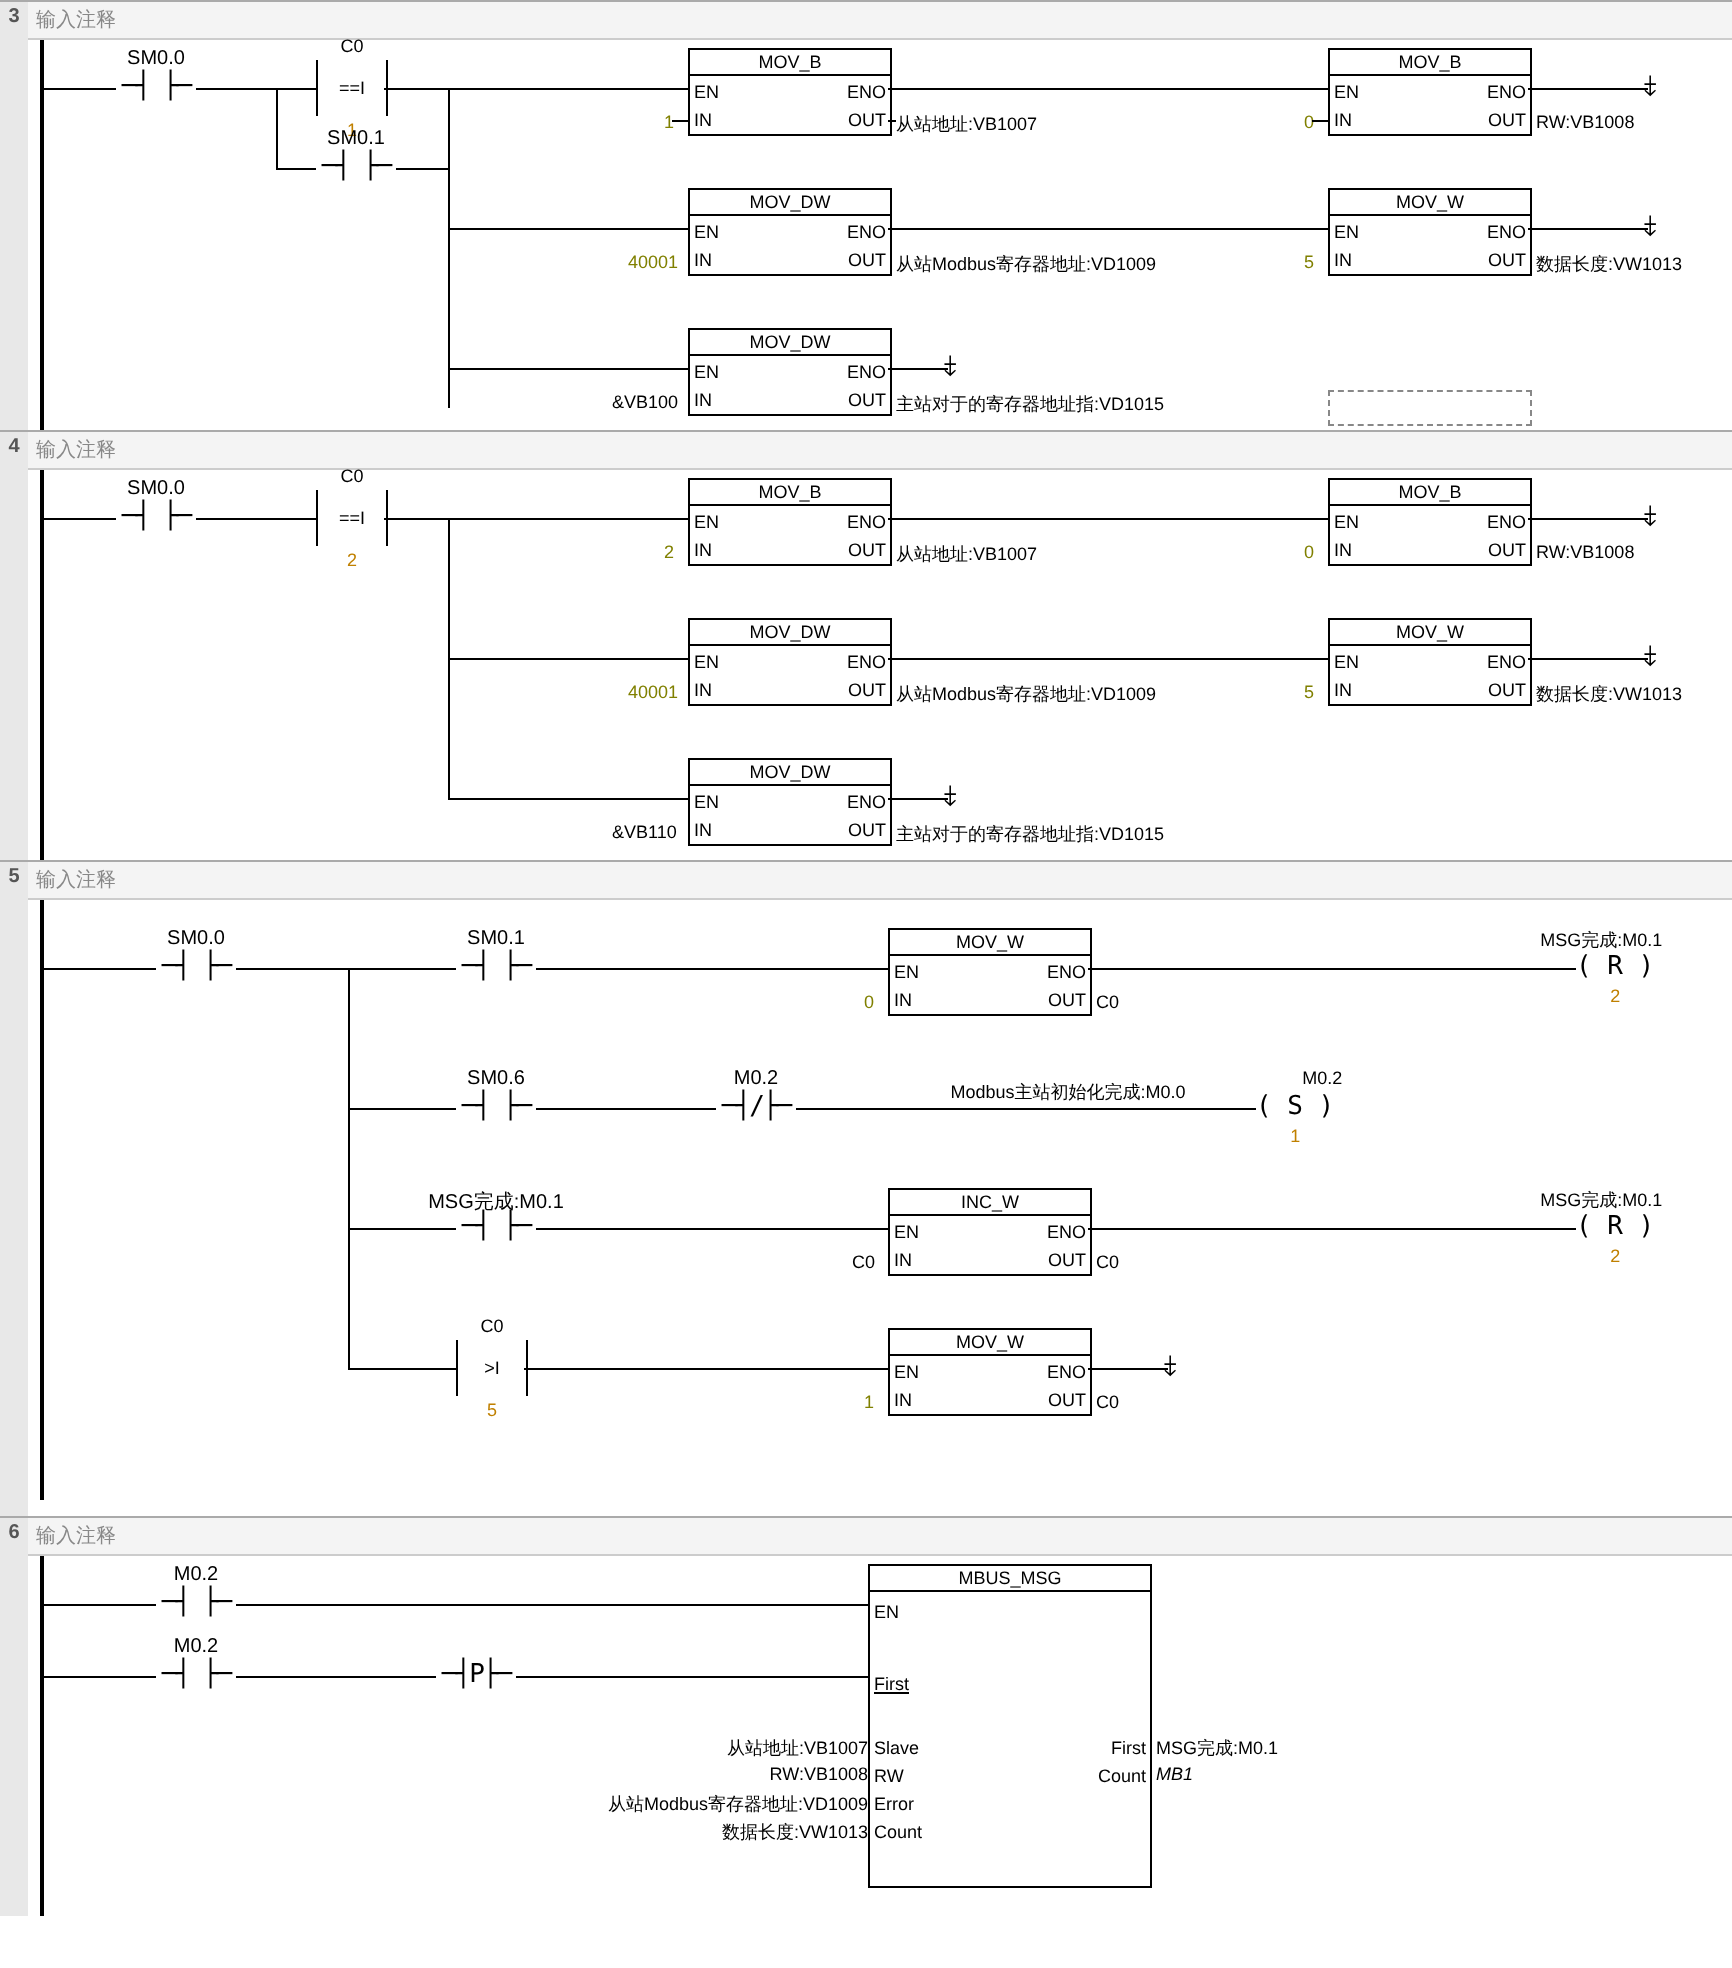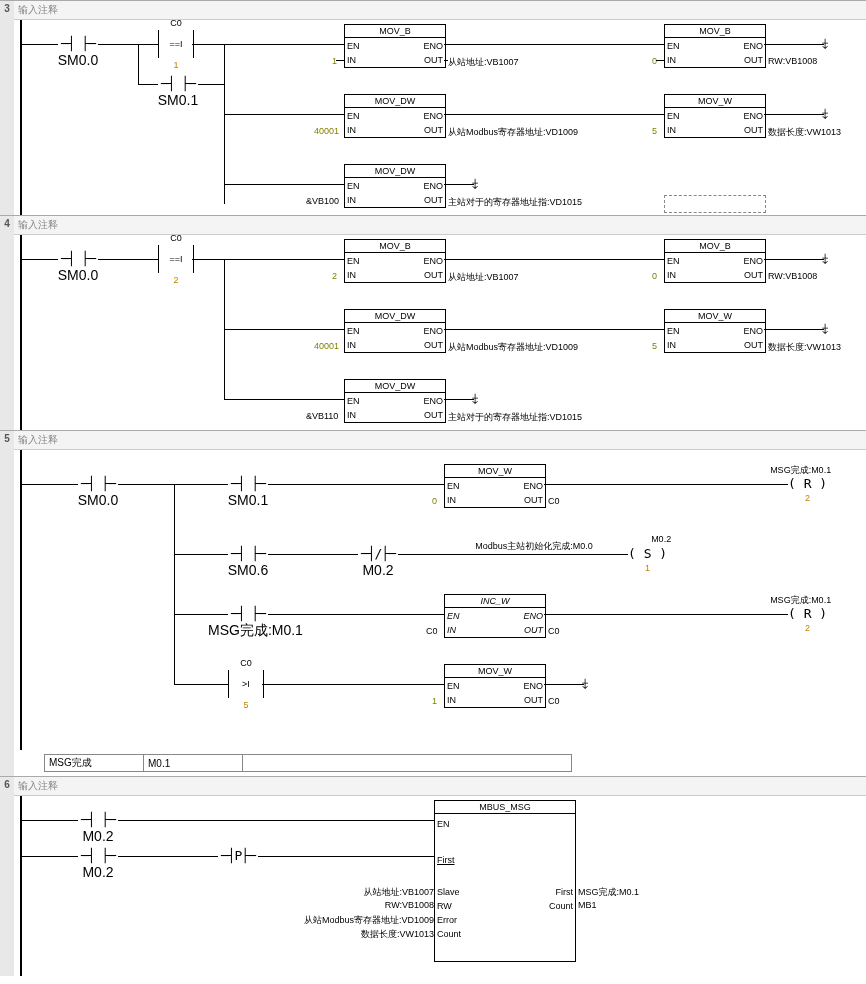--- a/index.html
+++ b/index.html
@@ -70,23 +70,22 @@
     font-family: monospace;
     font-size: 13px;
     letter-spacing: -1px;
   }
   .contact .lbl {
     position: absolute;
     top: -12px;
     left: -20px;
     right: -20px;
     text-align: center;
-    font-size: 14px;
+    font-size: 10px;
     white-space: nowrap;
-    margin-top: 28px;
   }
   
   .cmp {
     position: absolute;
     width: 34px;
     height: 28px;
     border-left: 1px solid #000;
     border-right: 1px solid #000;
     text-align: center;
     font-size: 9px;
@@ -426,21 +425,21 @@
         (&nbsp;S&nbsp;)
         <div class="val">1</div>
       </div>
 
       <div class="wire-h" style="left:160px; top:164px; width:54px;"></div>
       <div class="contact" style="left:214px; top:156px;">
         <div class="lbl">MSG完成:M0.1</div>
         <span class="sym">─┤&nbsp;├─</span>
       </div>
       <div class="wire-h" style="left:254px; top:164px; width:176px;"></div>
-      <div class="fbox" style="left:430px; top:144px; width:100px; height:42px;font-style:italic;">
+      <div class="fbox" style="left:430px; top:144px; width:100px; height:42px;">
         <div class="title">INC_W</div>
         <div class="pin left" style="top:16px;">EN</div>
         <div class="pin right" style="top:16px;">ENO</div>
         <div class="pin left" style="top:30px;">IN</div>
         <div class="pin right" style="top:30px;">OUT</div>
       </div>
       <div class="pinlabel" style="left:412px; top:176px;">C0</div>
       <div class="pinlabel" style="left:534px; top:176px;">C0</div>
       <div class="wire-h" style="left:530px; top:164px; width:244px;"></div>
       <div class="coil" style="left:774px; top:156px;">
@@ -464,25 +463,20 @@
         <div class="pin right" style="top:30px;">OUT</div>
       </div>
       <div class="pinlabel olive" style="left:418px; top:246px;">1</div>
       <div class="pinlabel" style="left:534px; top:246px;">C0</div>
       <div class="wire-h" style="left:530px; top:234px; width:40px;"></div>
       <div class="term" style="left:568px; top:225px;">⤈</div>
     </div>
 
     <table class="symtable">
       <tbody>
-      <tr>
-        <td>MSG完成</td>
-        <td>M0.1</td>
-        <td></td>
-      </tr>
     </tbody>
       </table>
   </div>
 </div>
 
 <div class="network">
   <div class="network-num">6</div>
   <div class="network-body">
     <div class="comment-bar">输入注释</div>
     <div class="rung-area" style="height:180px;">
@@ -518,16 +512,16 @@
         <div class="pin right" style="top:86px;">First</div>
         <div class="pin right" style="top:100px;">Count</div>
       </div>
 
       <div class="pinlabel" style="right:432px; left:auto; top:90px; text-align:right; width:150px;">从站地址:VB1007</div>
       <div class="pinlabel" style="right:432px; left:auto; top:104px; text-align:right; width:150px;">RW:VB1008</div>
       <div class="pinlabel" style="right:432px; left:auto; top:118px; text-align:right; width:170px;">从站Modbus寄存器地址:VD1009</div>
       <div class="pinlabel" style="right:432px; left:auto; top:132px; text-align:right; width:150px;">数据长度:VW1013</div>
 
       <div class="pinlabel" style="left:564px; top:90px;">MSG完成:M0.1</div>
-      <div class="pinlabel" style="left:564px; top:104px;">MB1</div>
+      <div class="pinlabel" style="left:564px; top:104px;font-style:italic;">MB1</div>
     </div>
   </div>
 </div>
 
 </body></html>

